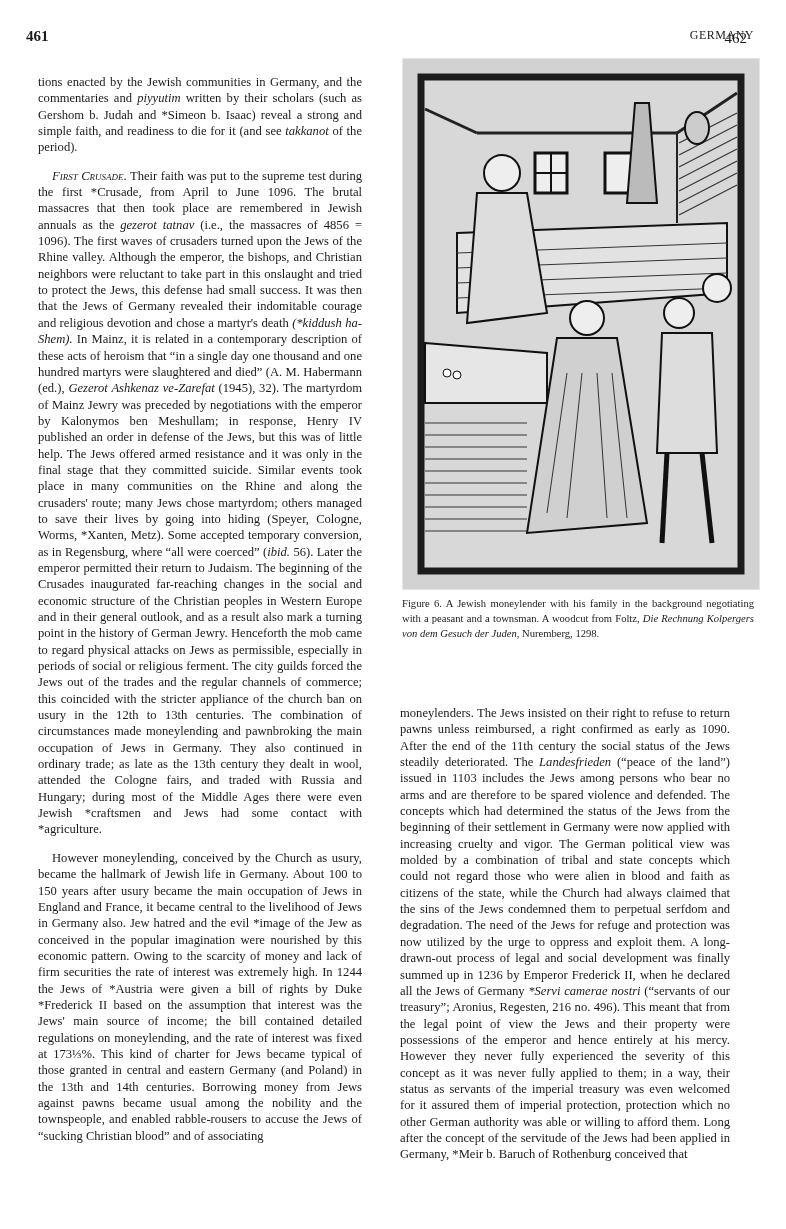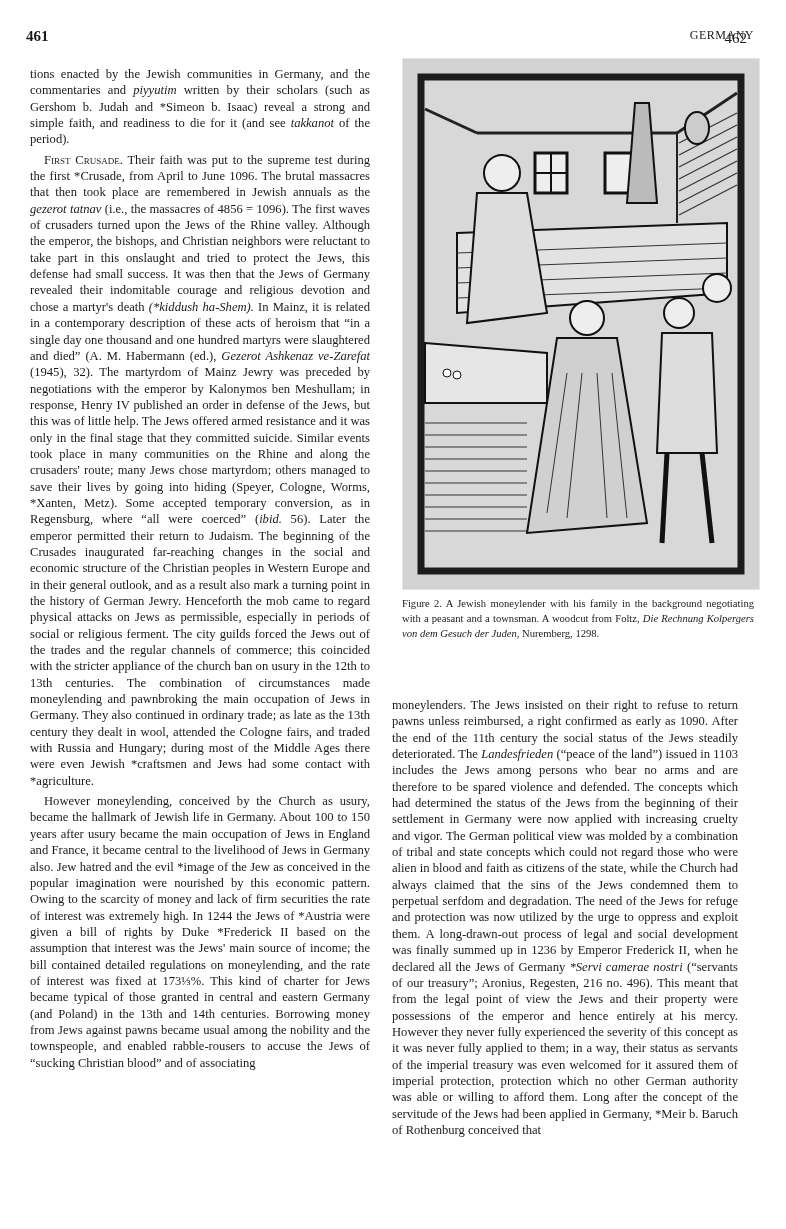--- a/index.html
+++ b/index.html
@@ -5,23 +5,23 @@
   html, body { margin: 0; padding: 0; background: #ffffff; }
   body { width: 786px; height: 1229px; position: relative; overflow: hidden;
          font-family: "Liberation Serif", "DejaVu Serif", serif; color: #1a1a1a; }
   .header { position: absolute; top: 28px; left: 24px; right: 24px; height: 20px; }
   .pnum-left { position: absolute; left: 2px; top: 0; font-size: 15px; font-weight: bold; }
   .pnum-right { position: absolute; right: 15px; top: 2px; font-size: 15px; font-weight: normal; }
   .running-title { position: absolute; left: 0; right: 8px; text-align: right; font-size: 12px; letter-spacing: 0.5px; }
   .col { position: absolute; font-size: 12.6px; line-height: 16.35px; text-align: justify; }
   .col-left { left: 26px; top: 62px; width: 348px; }
   .col-right { left: 388px; top: 693px; width: 354px; }
-  .col p { margin: 4px; text-indent: 14px; }
+  .col p { margin: 12px; text-indent: 14px; }
   .col p.noindent { text-indent: 0; }
-  .sc { font-variant: small-caps; }
+  .sc { font-variant: small-caps; font-style: italic; }
   em { font-style: italic; }
   .figure { position: absolute; left: 402px; top: 58px; width: 356px; height: 530px;
             background: #d2d2d2; border: 1px solid #e4e4e4; }
   .woodcut { position: absolute; left: 14px; top: 14px; width: 328px; height: 502px; }
   .caption { position: absolute; left: 402px; top: 597px; width: 352px; font-size: 10.6px; line-height: 14.8px; text-align: justify; }
 </style>
 </head>
 <body>
 
 <div class="header">
@@ -103,18 +103,18 @@
         <line x1="8" y1="434" x2="110" y2="434"></line>
       <line x1="8" y1="446" x2="110" y2="446"></line>
         <line x1="8" y1="458" x2="110" y2="458"></line>
     </g>
     <circle cx="30" cy="300" r="4" fill="#fff" stroke="#111"></circle>
     <circle cx="40" cy="302" r="4" fill="#fff" stroke="#111"></circle>
   </svg>
 </div>
 
 <div class="caption">
-  <span>Figure 2. A Jewish moneylender with his family in the background negotiating with a peasant and a townsman. A woodcut from Foltz, </span><em>Die Rechnung Kolpergers von dem Gesuch der Juden</em><span>, Nuremberg, 1298.</span>
+  <span>Figure 6. A Jewish moneylender with his family in the background negotiating with a peasant and a townsman. A woodcut from Foltz, </span><em>Die Rechnung Kolpergers von dem Gesuch der Juden</em><span>, Nuremberg, 1298.</span>
 </div>
 
 <div class="col col-right">
   <p class="noindent"><span>moneylenders. The Jews insisted on their right to refuse to return pawns unless reimbursed, a right confirmed as early as 1090. After the end of the 11th century the social status of the Jews steadily deteriorated. The </span><em>Landesfrieden</em><span> (“peace of the land”) issued in 1103 includes the Jews among persons who bear no arms and are therefore to be spared violence and defended. The concepts which had determined the status of the Jews from the beginning of their settlement in Germany were now applied with increasing cruelty and vigor. The German political view was molded by a combination of tribal and state concepts which could not regard those who were alien in blood and faith as citizens of the state, while the Church had always claimed that the sins of the Jews condemned them to perpetual serfdom and degradation. The need of the Jews for refuge and protection was now utilized by the urge to oppress and exploit them. A long-drawn-out process of legal and social development was finally summed up in 1236 by Emperor Frederick II, when he declared all the Jews of Germany </span><em>*Servi camerae nostri</em><span> (“servants of our treasury”; Aronius, Regesten, 216 no. 496). This meant that from the legal point of view the Jews and their property were possessions of the emperor and hence entirely at his mercy. However they never fully experienced the severity of this concept as it was never fully applied to them; in a way, their status as servants of the imperial treasury was even welcomed for it assured them of imperial protection, protection which no other German authority was able or willing to afford them. Long after the concept of the servitude of the Jews had been applied in Germany, *Meir b. Baruch of Rothenburg conceived that</span></p>
 </div>
 
 </body></html>

